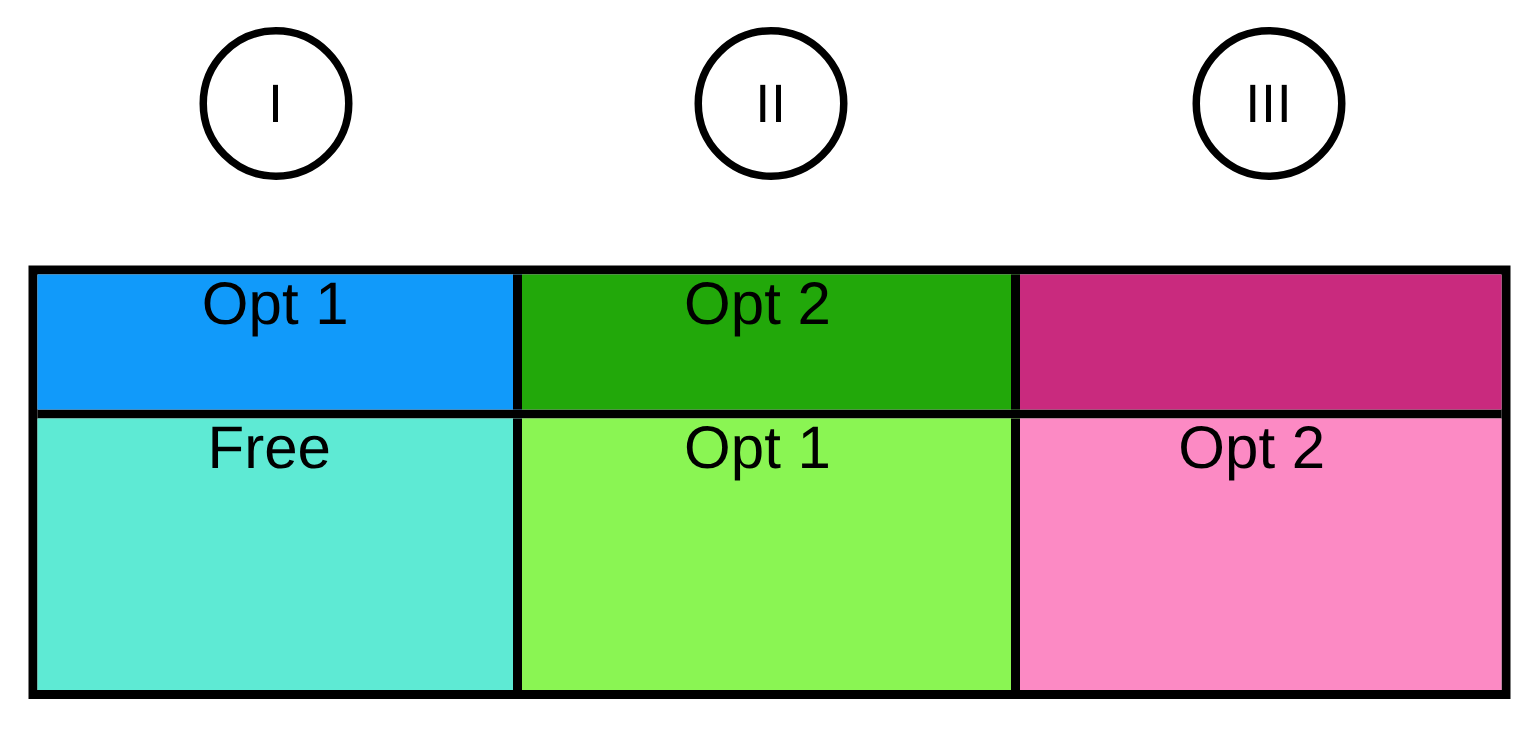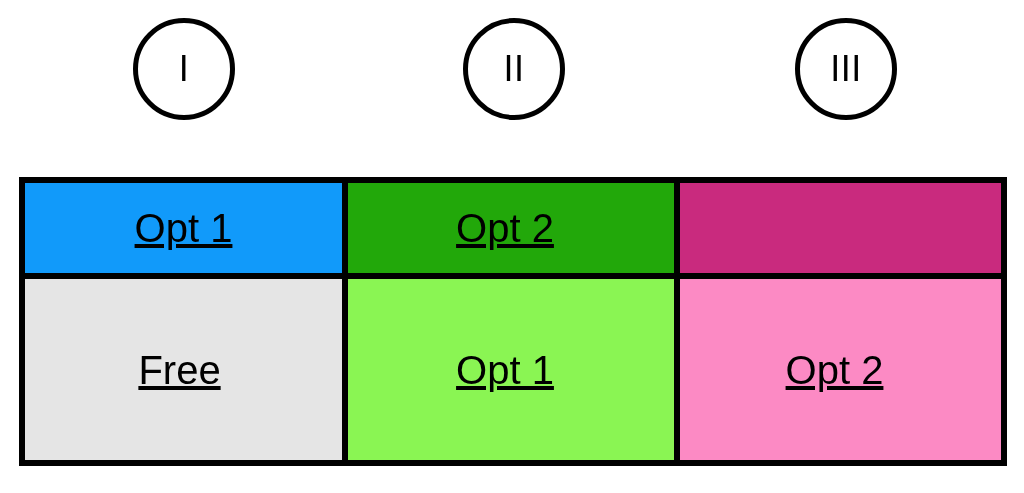--- a/index.html
+++ b/index.html
@@ -74,25 +74,23 @@
     height: 96px;
     border-bottom: 6px solid #000000;
   }
   .grid-row.row-bottom {
     height: 181px;
   }
 
   .grid-cell {
     position: relative;
     display: flex;
-    align-items: center;
     justify-content: center;
     box-sizing: border-box;
     overflow: hidden;
-    text-decoration: underline;
   }
   .grid-cell.col-0 {
     width: 323px;
     border-right: 6px solid #000000;
   }
   .grid-cell.col-1 {
     width: 332px;
     border-right: 6px solid #000000;
   }
   .grid-cell.col-2 {
@@ -147,21 +145,21 @@
       </div>
 
       <div class="grid-cell col-2" style="background-color: rgb(201, 42, 126);">
         <span class="cell-label"></span>
       </div>
 
     </div>
 
     <div class="grid-row row-bottom">
 
-      <div class="grid-cell col-0" style="background-color: #e5e5e5;">
+      <div class="grid-cell col-0" style="background-color: #5eead4;">
         <span class="cell-label">Free</span>
       </div>
 
       <div class="grid-cell col-1" style="background-color: rgb(138, 245, 83);">
         <span class="cell-label">Opt 1</span>
       </div>
 
       <div class="grid-cell col-2" style="background-color: rgb(252, 138, 196);">
         <span class="cell-label">Opt 2</span>
       </div>

